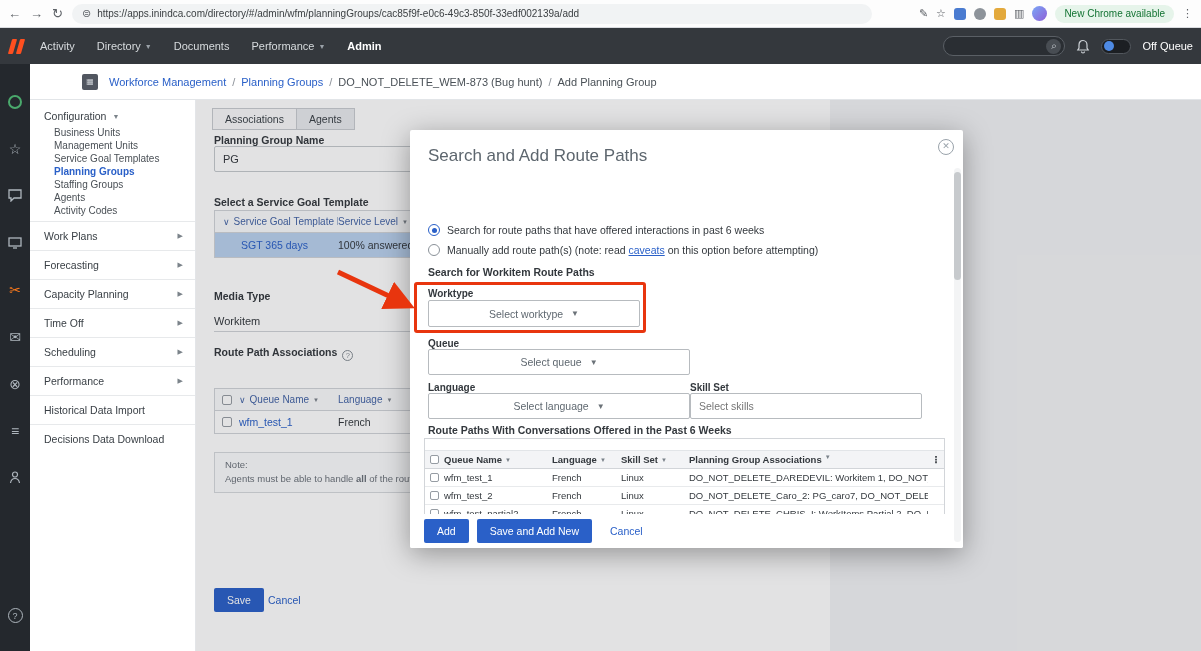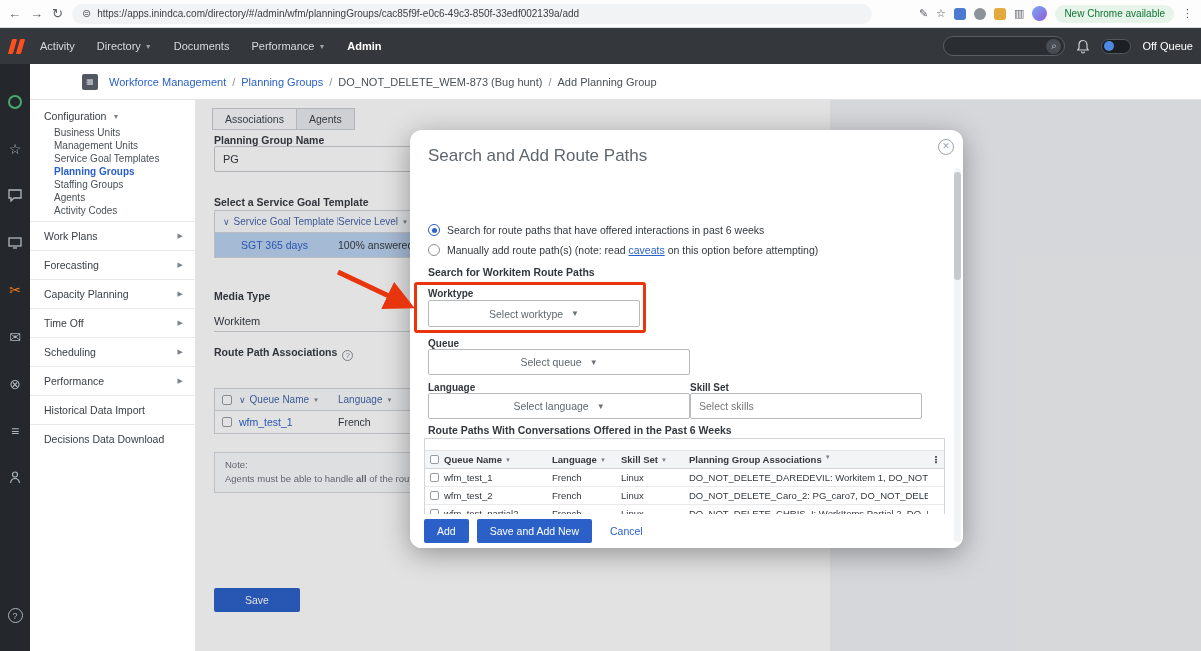--- a/index.html
+++ b/index.html
@@ -74,28 +74,28 @@
 .cB{flex:1;display:flex;gap:4px;align-items:center;overflow:hidden}
 .funnel{font-size:6px;color:#7a828a}
 .vcaret{font-size:9px;color:#4263a5}
 .linkblue{color:#2a60c8}
 .ckbx{width:10px;height:10px;border:1px solid #969ca3;border-radius:2px;background:#fff;flex:0 0 auto}
 .cchk{width:24px;display:flex;justify-content:center;align-items:center}
 .cq{width:99px;display:flex;gap:4px;align-items:center;overflow:hidden}
 .media-line{position:absolute;left:18px;top:210px;width:608px;height:22px;border-bottom:1px solid #cfd3d7;font-size:11px;color:#33383d;display:flex;align-items:center}
 .info-ic{display:inline-block;width:11px;height:11px;border:1px solid #858d94;border-radius:50%;font-size:7.5px;color:#858d94;text-align:center;line-height:10px;font-weight:normal;margin-left:5px;vertical-align:-2px}
 .notebox{position:absolute;left:18px;top:352px;width:608px;min-height:40px;border:1px solid #d6dadd;background:#fbfcfd;padding:5px 10px;font-size:9.5px;color:#6a7179;line-height:1.5}
-.save-btn{position:absolute;left:18px;top:488px;height:24px;padding:0 31px;background:#2a60c8;color:#fff;border:none;border-radius:2px;font-size:10.5px;cursor:pointer;font-family:inherit}
+.save-btn{position:absolute;left:18px;top:488px;height:24px;padding:0 13px;background:#2a60c8;color:#fff;border:none;border-radius:2px;font-size:10.5px;cursor:pointer;font-family:inherit}
 .cancel-link{position:absolute;left:72px;top:494px;color:#2a60c8;font-size:10.5px;cursor:pointer}
 
 
 .dim{position:absolute;left:196px;top:100px;width:1005px;height:551px;background:rgba(30,34,40,0.13);z-index:5}
 
 
-.modal{position:absolute;left:410px;top:130px;width:553px;height:418px;background:#fff;border-radius:12px;box-shadow:0 6px 28px rgba(0,0,0,.35);z-index:10;overflow:hidden}
+.modal{position:absolute;left:410px;top:130px;width:553px;height:418px;background:#fff;border-radius:2px;box-shadow:0 6px 28px rgba(0,0,0,.35);z-index:10;overflow:hidden}
 .m-title{position:absolute;left:18px;top:16px;font-size:17px;color:#5d666e;font-weight:normal}
 .m-close{position:absolute;right:9px;top:9px;width:16px;height:16px;border:1.5px solid #9aa3ab;border-radius:50%;color:#9aa3ab;font-size:9px;line-height:13px;text-align:center;cursor:pointer}
 .m-scroll{position:absolute;right:2px;top:38px;width:7px;height:374px;background:#f3f4f5;border-radius:4px;z-index:4}
 .m-thumb{position:absolute;left:0;top:4px;width:7px;height:108px;background:#c7cacd;border-radius:4px;cursor:grab}
 .radio-row{position:absolute;left:18px;display:flex;align-items:center;gap:7px;font-size:10.5px;color:#33383d;white-space:nowrap}
 .rdot{width:12px;height:12px;border-radius:50%;border:1px solid #8a9198;position:relative;background:#fff;flex:0 0 auto;cursor:pointer}
 .rdot.on{border-color:#2a60c8}
 .rdot.on::after{content:"";position:absolute;left:2.5px;top:2.5px;width:5px;height:5px;border-radius:50%;background:#2a60c8}
 .m-bold{position:absolute;left:18px;font-size:10.5px;font-weight:bold;color:#33383d;white-space:nowrap}
 .m-lab{position:absolute;font-size:10px;font-weight:bold;color:#33383d}

